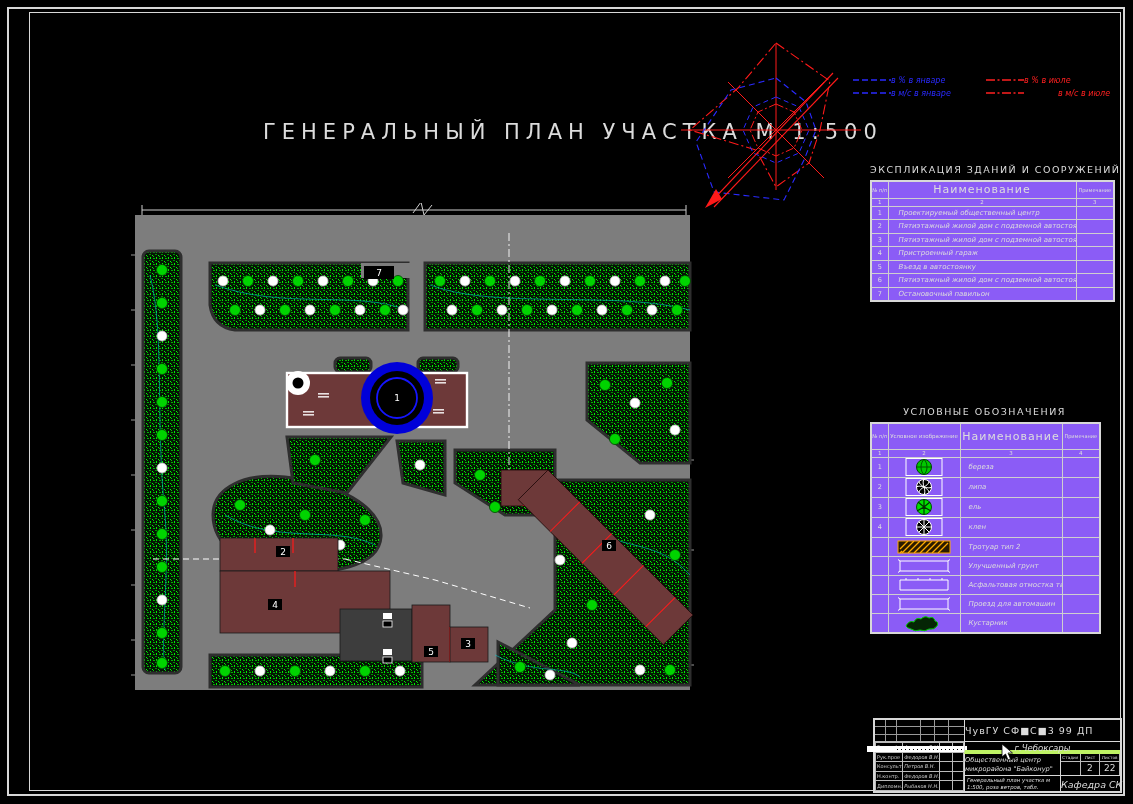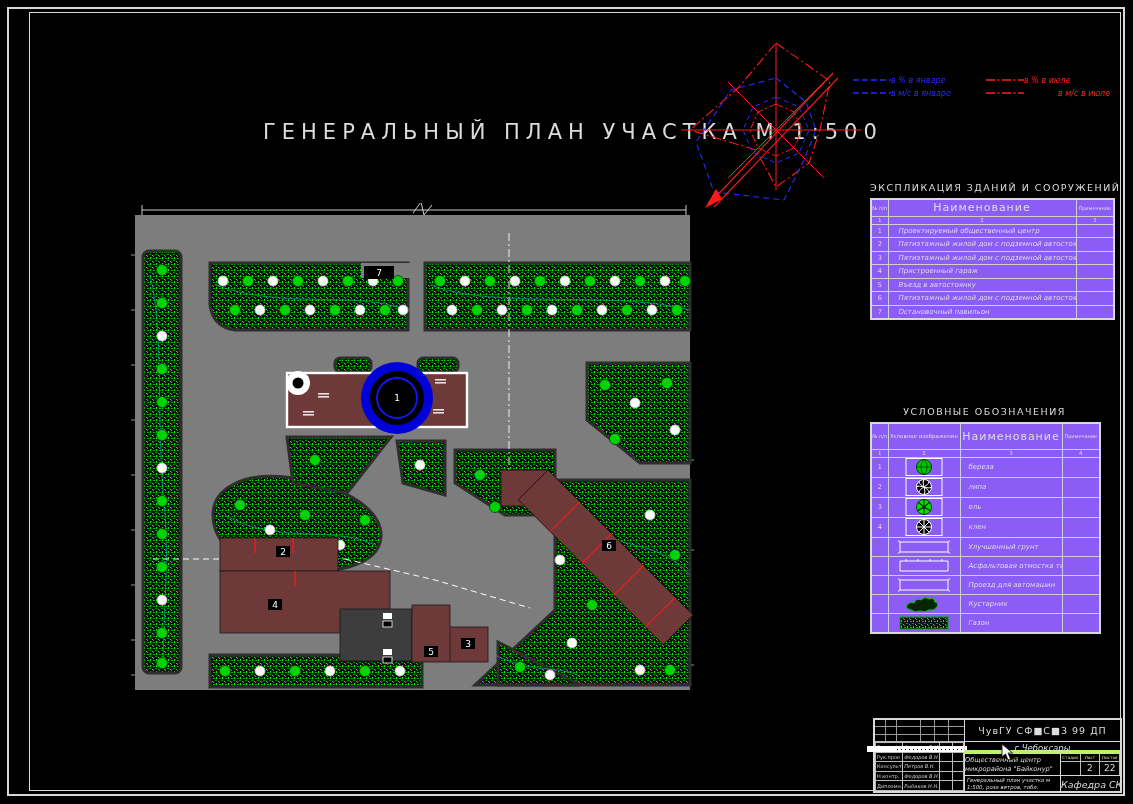--- a/index.html
+++ b/index.html
@@ -13,37 +13,37 @@
 .wl-col{position:absolute;display:flex;flex-direction:column;gap:3px}
 .wl-jan{left:853px;top:75px}
 .wl-jul{left:986px;top:75px}
 .wl-item{display:flex;align-items:center;height:10px}
 .wl-lab{font-size:8px;font-style:italic;white-space:nowrap}
 
 table{border-collapse:collapse}
 .tbl{border:2px solid #d8d8d8;table-layout:fixed;background:#8b5cf6}
 .tbl td,.tbl th{border:1px solid #cfcfcf;color:#ddd;font-weight:400;overflow:hidden;white-space:nowrap}
 .tbl-title{text-align:center;font-size:9.5px;letter-spacing:1.5px;white-space:nowrap;margin-bottom:5px;color:#dcdcdc}
-.expl-block{left:870px;top:182px;width:243px}
+.expl-block{left:870px;top:164px;width:243px}
 .hname{font-size:11px;text-align:center;height:17px;letter-spacing:1px}
 .tinyh{font-size:5px;text-align:center}
 .numrow td{font-size:5.5px;text-align:center;height:7px;line-height:7px}
 .e-num{text-align:center;font-size:6.5px;height:13.5px}
 .e-name{padding-left:10px;font-size:7px;font-style:italic}
 .leg-block{left:870px;top:406px;width:229px}
 .l-num{text-align:center;font-size:6.5px}
 .l-sym{text-align:center;padding:0}
 .l-sym svg{display:block;margin:0 auto}
 .l-name{padding-left:8px;font-size:7px;font-style:italic}
 .lt td{height:20px}
 .ls td{height:14.5px}
 
 .stamp{left:873px;top:718px;width:249px;height:75px;border:2px solid #d8d8d8;background:#000}
 .stamp .abs{color:#ddd}
-.st-org{left:89px;top:0;width:156px;height:22px;border-left:1.5px solid #d8d8d8;border-bottom:1px solid #d8d8d8;text-align:center;font-size:9.5px;line-height:22px;letter-spacing:1px;white-space:nowrap}
+.st-org{left:89px;top:0;width:156px;height:22px;border-left:1.5px solid #d8d8d8;border-bottom:1px solid #d8d8d8;font-size:9.5px;line-height:22px;letter-spacing:1px;white-space:nowrap}
 .st-city{left:89px;top:22px;width:156px;height:12px;border-left:1.5px solid #d8d8d8;border-bottom:4px solid #bef264;text-align:center;font-size:8.5px;line-height:12px;font-style:italic}
 .st-proj{left:89px;top:34px;width:96px;height:22px;border-left:1.5px solid #d8d8d8;border-bottom:1px solid #d8d8d8;font-size:6.6px;padding-top:2px;line-height:1.3;font-style:italic;white-space:normal}
 .st-sh{left:185px;top:34px;width:60px;height:22px;border-left:1px solid #d8d8d8;border-bottom:1px solid #d8d8d8;display:flex;flex-wrap:wrap}
 .st-sh .h{width:33.33%;height:8px;border-right:1px solid #bbb;border-bottom:1px solid #bbb;font-size:4.2px;text-align:center;line-height:8px;overflow:hidden}
 .st-sh .v{width:33.33%;height:13px;border-right:1px solid #bbb;font-size:9px;text-align:center;line-height:13px}
 .st-draw{left:89px;top:56px;width:96px;height:17px;border-left:1.5px solid #d8d8d8;font-size:5.4px;padding:1px 2px;line-height:1.35;font-style:italic;white-space:normal}
 .st-dept{left:185px;top:56px;width:60px;height:17px;border-left:1px solid #d8d8d8;font-size:9.5px;text-align:center;line-height:17px;font-style:italic;white-space:nowrap}
 .sig-tbl{left:0;top:22px;width:89px}
 .sig-tbl td{border:1px solid #bbb;height:9.6px;font-size:5px;color:#ccc;overflow:hidden;white-space:nowrap}
 .s-role{width:24px;padding-left:1px}
@@ -489,20 +489,31 @@
               <path d="M32 1.5 V16.5 M24.5 9 H39.5 M26.7 3.7 L37.3 14.3 M37.3 3.7 L26.7 14.3" stroke="#fff" stroke-width="1"></path>
             </svg>
           </td>
           <td class="l-name">клен</td>
           <td class="l-note"></td>
         </tr>
         <tr class="ls">
           <td class="l-num"></td>
           <td class="l-sym">
             <svg width="64" height="18" viewBox="0 0 64 18">
+              <rect x="6" y="3" width="52" height="12" fill="#2a1a00" stroke="#ffaa00"></rect>
+              <path d="M10 15 L22 3 M16 15 L28 3 M22 15 L34 3 M28 15 L40 3 M34 15 L46 3 M40 15 L52 3 M46 15 L56 5 M8 11 L16 3 M8 15 L10 13" stroke="#ffaa00" stroke-width="1.3"></path>
+            </svg>
+          </td>
+          <td class="l-name">Тротуар тип 2</td>
+          <td class="l-note"></td>
+        </tr>
+        <tr class="ls">
+          <td class="l-num"></td>
+          <td class="l-sym">
+            <svg width="64" height="18" viewBox="0 0 64 18">
               <path d="M8 4 h48 v10 h-48 z" fill="none" stroke="#fff"></path>
               <path d="M8 4 l-2 -1.5 M8 14 l-2 1.5 M56 4 l2 -1.5 M56 14 l2 1.5" stroke="#fff"></path>
             </svg>
           </td>
           <td class="l-name">Улучшенный грунт</td>
           <td class="l-note"></td>
         </tr>
         <tr class="ls">
           <td class="l-num"></td>
           <td class="l-sym">
@@ -526,30 +537,20 @@
           <td class="l-note"></td>
         </tr>
         <tr class="ls">
           <td class="l-num"></td>
           <td class="l-sym">
             <svg width="64" height="18" viewBox="0 0 64 18">
               <path d="M14 12 q3 -6 8 -4 q2 -5 7 -3 q4 -4 8 -1 q5 -2 6 3 q4 1 2 5 q-3 4 -8 3 q-4 3 -9 1 q-5 2 -9 -1 q-4 -1 -5 -3 z" fill="#052505" stroke="#00cc00"></path>
             </svg>
           </td>
           <td class="l-name">Кустарник</td>
-          <td class="l-note"></td>
-        </tr>
-        <tr class="ls">
-          <td class="l-num"></td>
-          <td class="l-sym">
-            <svg width="64" height="18" viewBox="0 0 64 18">
-              <rect x="8" y="3" width="48" height="12" fill="url(#lawn)" stroke="#00aa00"></rect>
-            </svg>
-          </td>
-          <td class="l-name">Газон</td>
           <td class="l-note"></td>
         </tr>
       </tbody>
   </table>
 </div>
 
 <div class="abs stamp">
   <div class="abs st-grid" style="position:absolute"></div>
   <table class="abs sig-tbl">
     <tbody>

